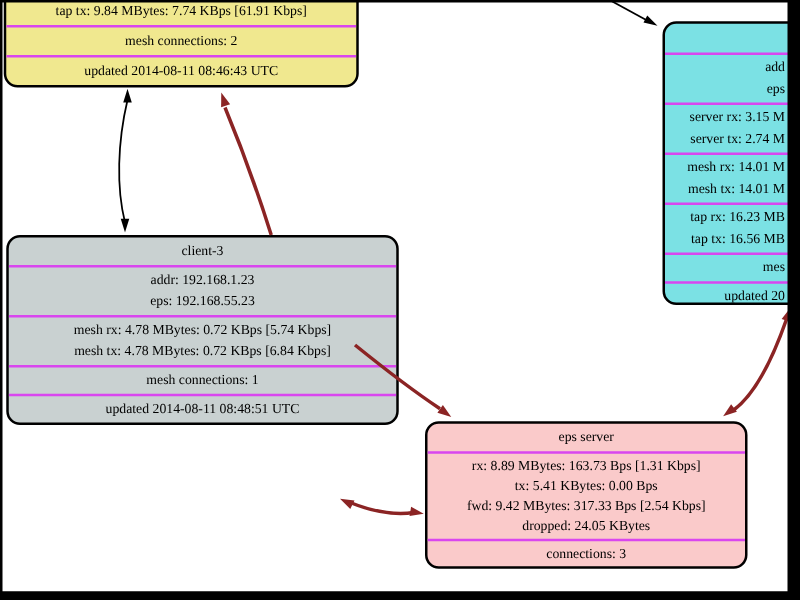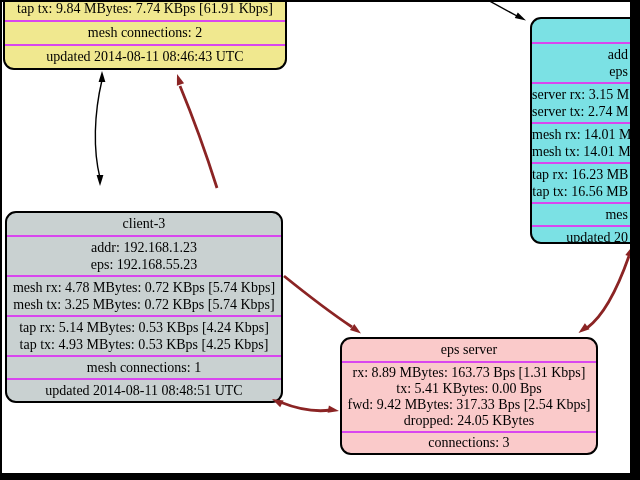--- a/index.html
+++ b/index.html
@@ -17,36 +17,35 @@
     border: 2px solid #000;
     border-radius: 11px;
     box-sizing: border-box;
     z-index: 1;
     overflow: hidden;
   }
   .sec { padding: 2px 0; }
   .sec + .sec { border-top: 2px solid #d946ef; }
   .ln {
     line-height: 17px; min-height: 17px;
-    font-size: 14px;
+    font-size: 11px;
     text-align: center;
     white-space: nowrap;
   }
 
   #node-top-left {
     left: 3px; top: -4px; width: 284px;
     background: #F0E88F;
     border-top-left-radius: 0; border-top-right-radius: 0;
   }
   #node-top-left .ln { line-height: 18px; min-height: 18px; }
 
   #node-client3 {
-    left: 5px; top: 188px; width: 278px;
+    left: 5px; top: 188px; width: 314px;
     background: #C9D1D1;
-    margin-top: 23px;
   }
   #node-client3 .title .ln { line-height: 18px; }
 
   #node-server-right {
     left: 530px; top: 17px; width: 212px; height: 227px;
     background: #7BE1E4;
   }
   #node-server-right .ln { text-align: right; padding-right: 112px; }
   #node-server-right .title .ln { min-height: 19px; }
 
@@ -92,25 +91,21 @@
 <div class="node" id="node-client3">
   <div class="sec title">
     <div class="ln">client-3</div>
   </div>
   <div class="sec">
     <div class="ln">addr: 192.168.1.23</div>
     <div class="ln">eps: 192.168.55.23</div>
   </div>
   <div class="sec">
     <div class="ln">mesh rx: 4.78 MBytes: 0.72 KBps [5.74 Kbps]</div>
-    <div class="ln">mesh tx: 3.25 MBytes: 0.72 KBps [5.74 Kbps]</div>
-  </div>
-  <div class="sec">
-    <div class="ln">tap rx: 5.14 MBytes: 0.53 KBps [4.24 Kbps]</div>
-    <div class="ln">tap tx: 4.93 MBytes: 0.53 KBps [4.25 Kbps]</div>
+    <div class="ln">mesh tx: 4.78 MBytes: 0.72 KBps [6.84 Kbps]</div>
   </div>
   <div class="sec">
     <div class="ln">mesh connections: 1</div>
   </div>
   <div class="sec">
     <div class="ln">updated 2014-08-11 08:48:51 UTC</div>
   </div>
 </div>
 
 <div class="node" id="node-server-right">

